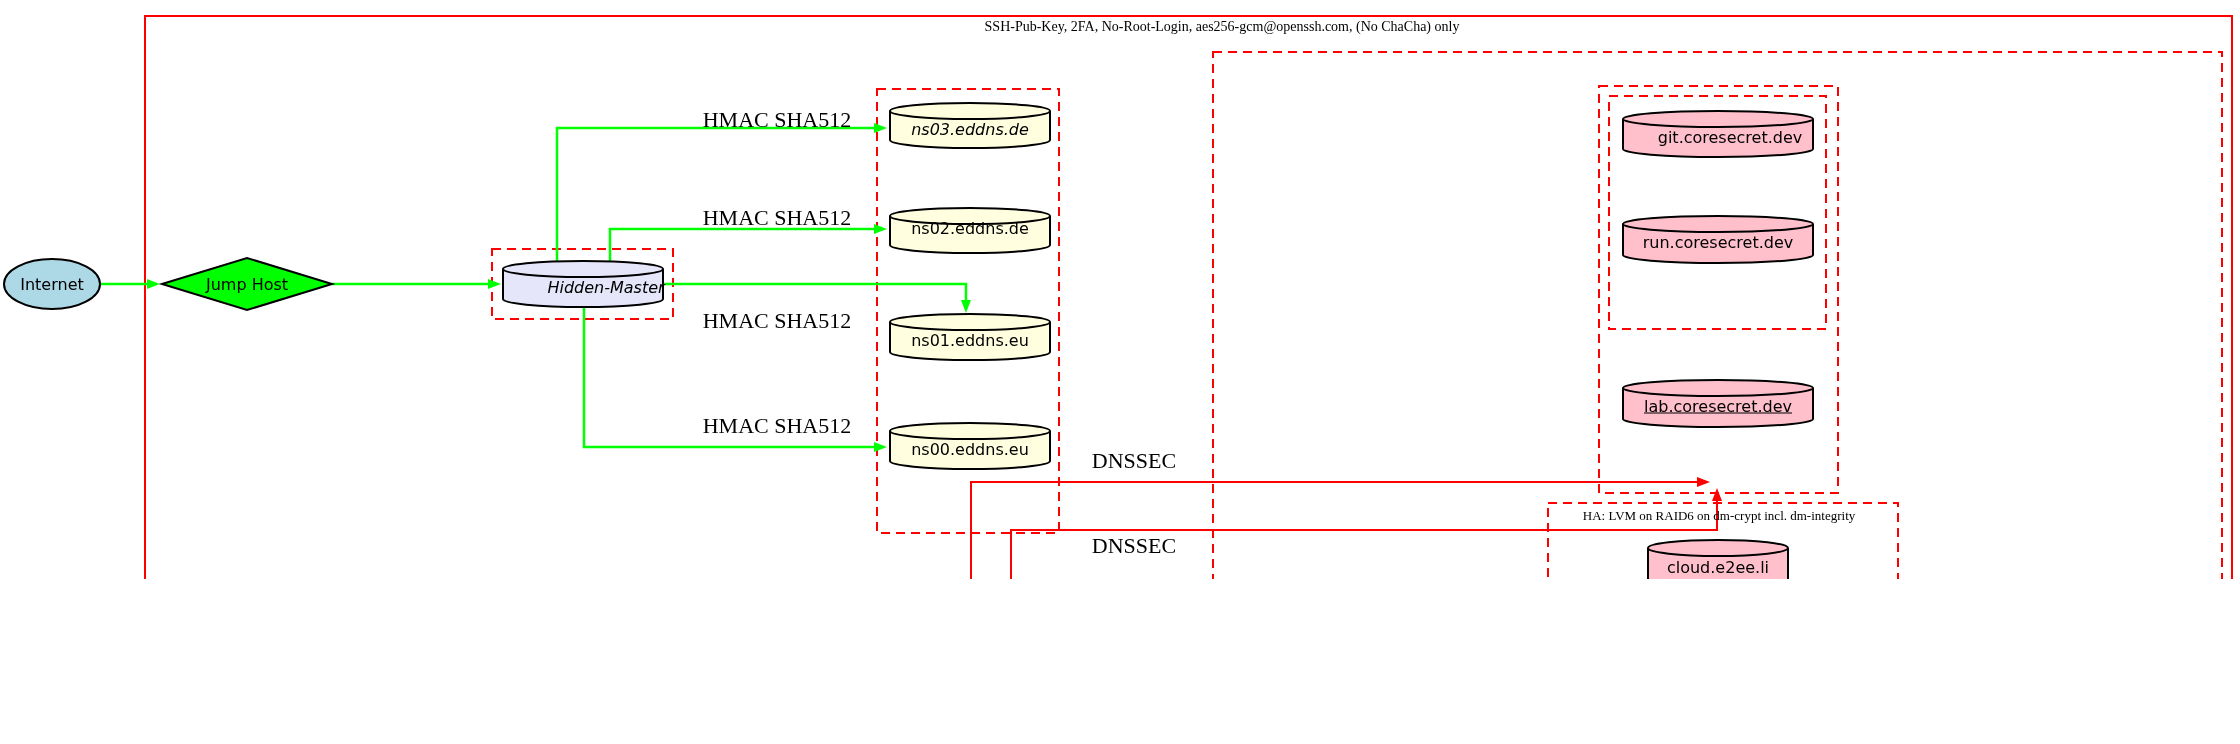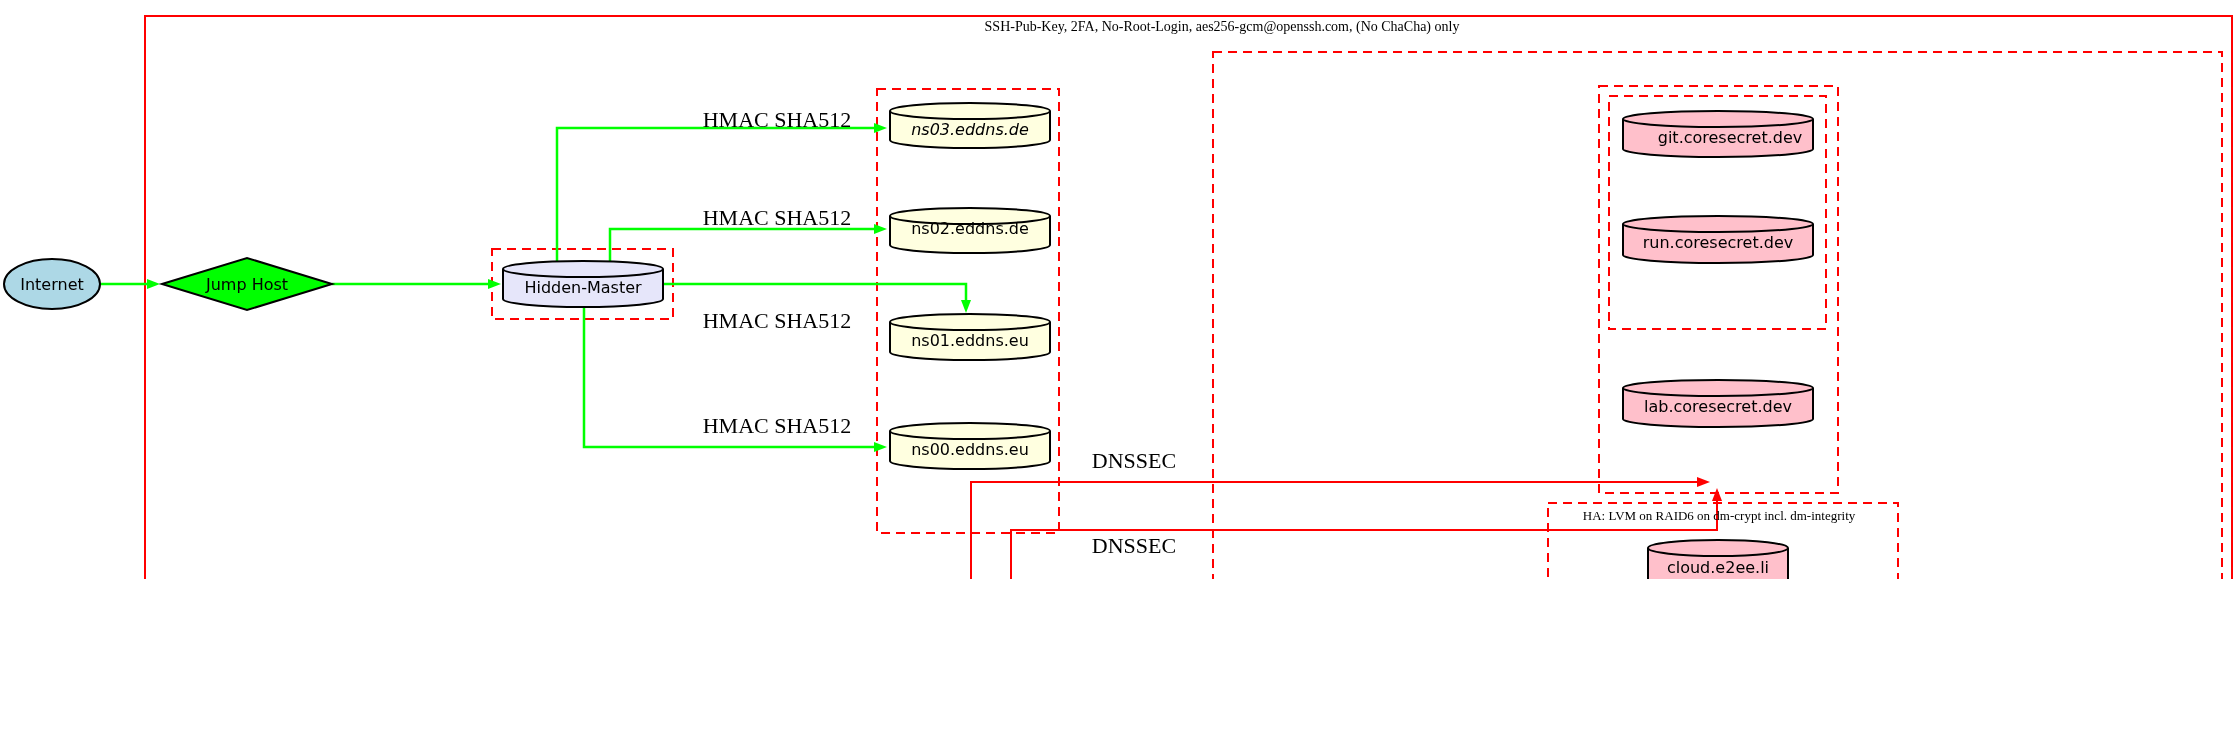--- a/index.html
+++ b/index.html
@@ -72,28 +72,28 @@
     <ellipse cx="1718" cy="548" rx="70" ry="8" fill="#ffc0cb" stroke="#000" stroke-width="2"></ellipse>
 
     <ellipse cx="968" cy="712" rx="79" ry="25" fill="#add8e6" stroke="#000" stroke-width="2"></ellipse>
   </svg>
 
   <div class="lbl cluster-lbl" style="left:1222px;top:27px;">SSH-Pub-Key, 2FA, No-Root-Login, aes256-gcm@openssh.com, (No ChaCha) only</div>
   <div class="lbl cluster-lbl small" style="left:1719px;top:516px;">HA: LVM on RAID6 on dm-crypt incl. dm-integrity</div>
 
   <div class="lbl node-lbl" style="left:52px;top:284px;">Internet</div>
   <div class="lbl node-lbl" style="left:247px;top:284px;">Jump Host</div>
-  <div class="lbl node-lbl" style="left:583px;top:287px;">Hidden-Master</div>
+  <div class="lbl node-lbl" style="left:606px;top:287px;font-style:italic;">Hidden-Master</div>
   <div class="lbl node-lbl" style="left:970px;top:129px;font-style:italic;">ns03.eddns.de</div>
   <div class="lbl node-lbl" style="left:970px;top:228px;">ns02.eddns.de</div>
   <div class="lbl node-lbl" style="left:970px;top:340px;text-align:center;">ns01.eddns.eu</div>
   <div class="lbl node-lbl" style="left:970px;top:449px;">ns00.eddns.eu</div>
   <div class="lbl node-lbl" style="left:1718px;top:137px;margin-left:12px;">git.coresecret.dev</div>
   <div class="lbl node-lbl" style="left:1718px;top:242px;">run.coresecret.dev</div>
-  <div class="lbl node-lbl" style="left:1718px;top:406px;">lab.coresecret.dev</div>
+  <div class="lbl node-lbl" style="left:1718px;top:406px;text-decoration:underline;">lab.coresecret.dev</div>
   <div class="lbl node-lbl" style="left:1718px;top:567px;">cloud.e2ee.li</div>
   <div class="lbl node-lbl" style="left:968px;top:712px;">TLS/HTTPS</div>
 
   <div class="lbl edge-lbl" style="left:777px;top:120px;">HMAC SHA512</div>
   <div class="lbl edge-lbl" style="left:777px;top:218px;">HMAC SHA512</div>
   <div class="lbl edge-lbl" style="left:777px;top:321px;">HMAC SHA512</div>
   <div class="lbl edge-lbl" style="left:777px;top:426px;">HMAC SHA512</div>
   <div class="lbl edge-lbl" style="left:1134px;top:461px;">DNSSEC</div>
   <div class="lbl edge-lbl" style="left:1134px;top:546px;">DNSSEC</div>
 

